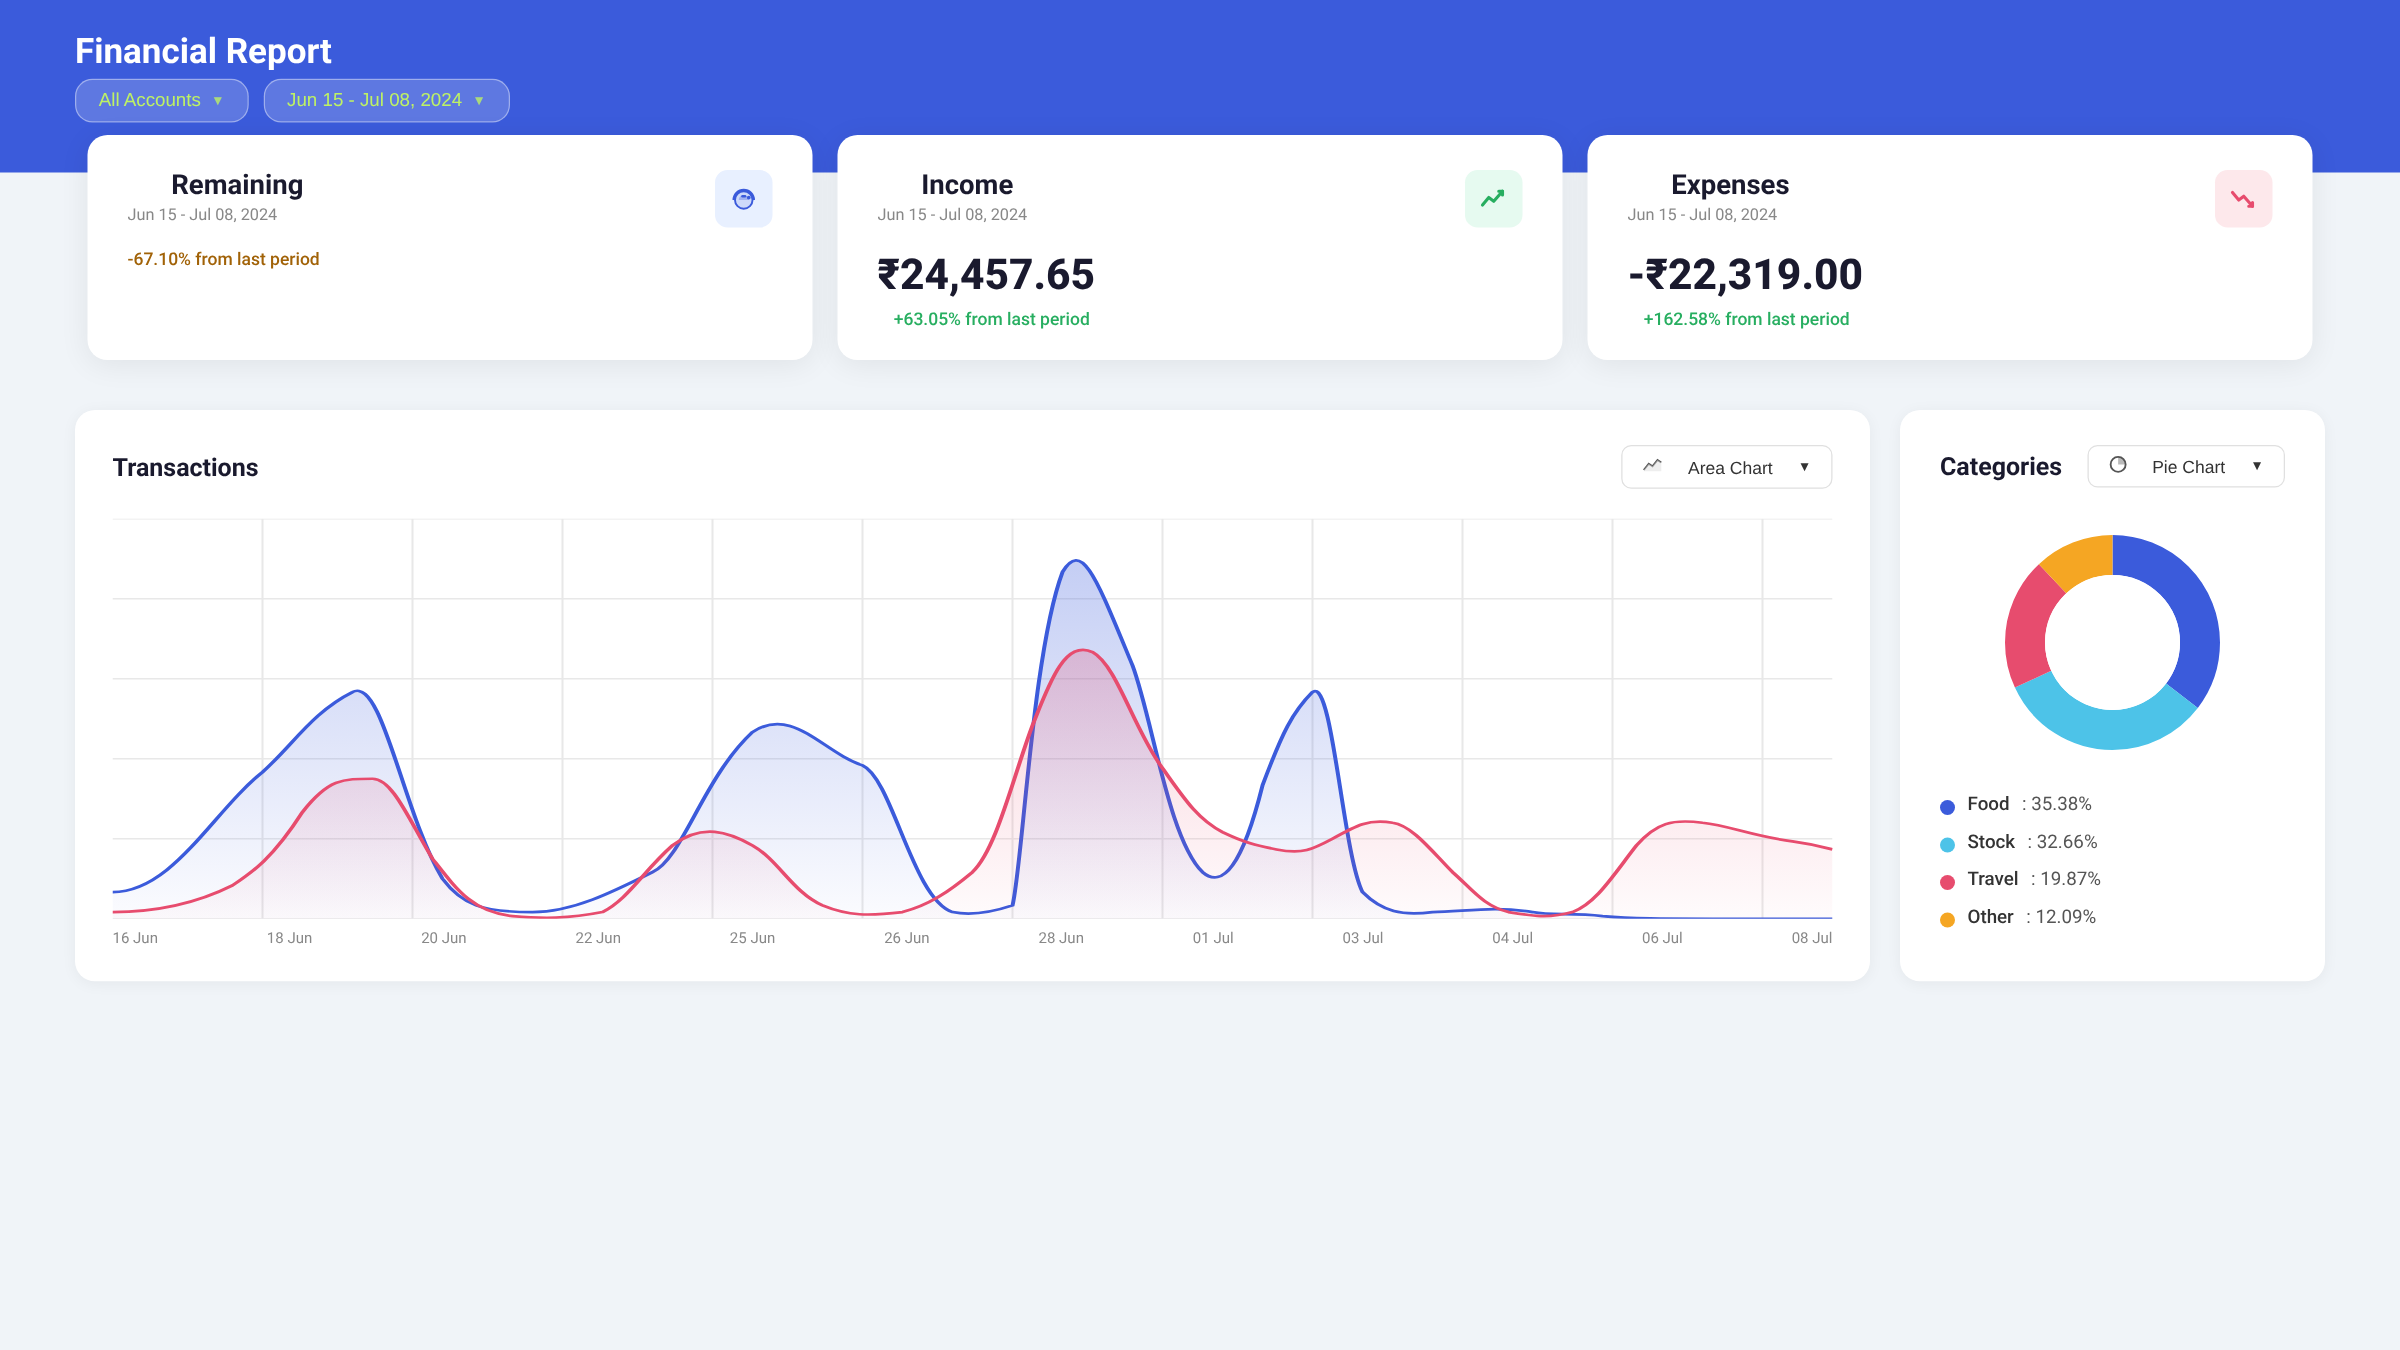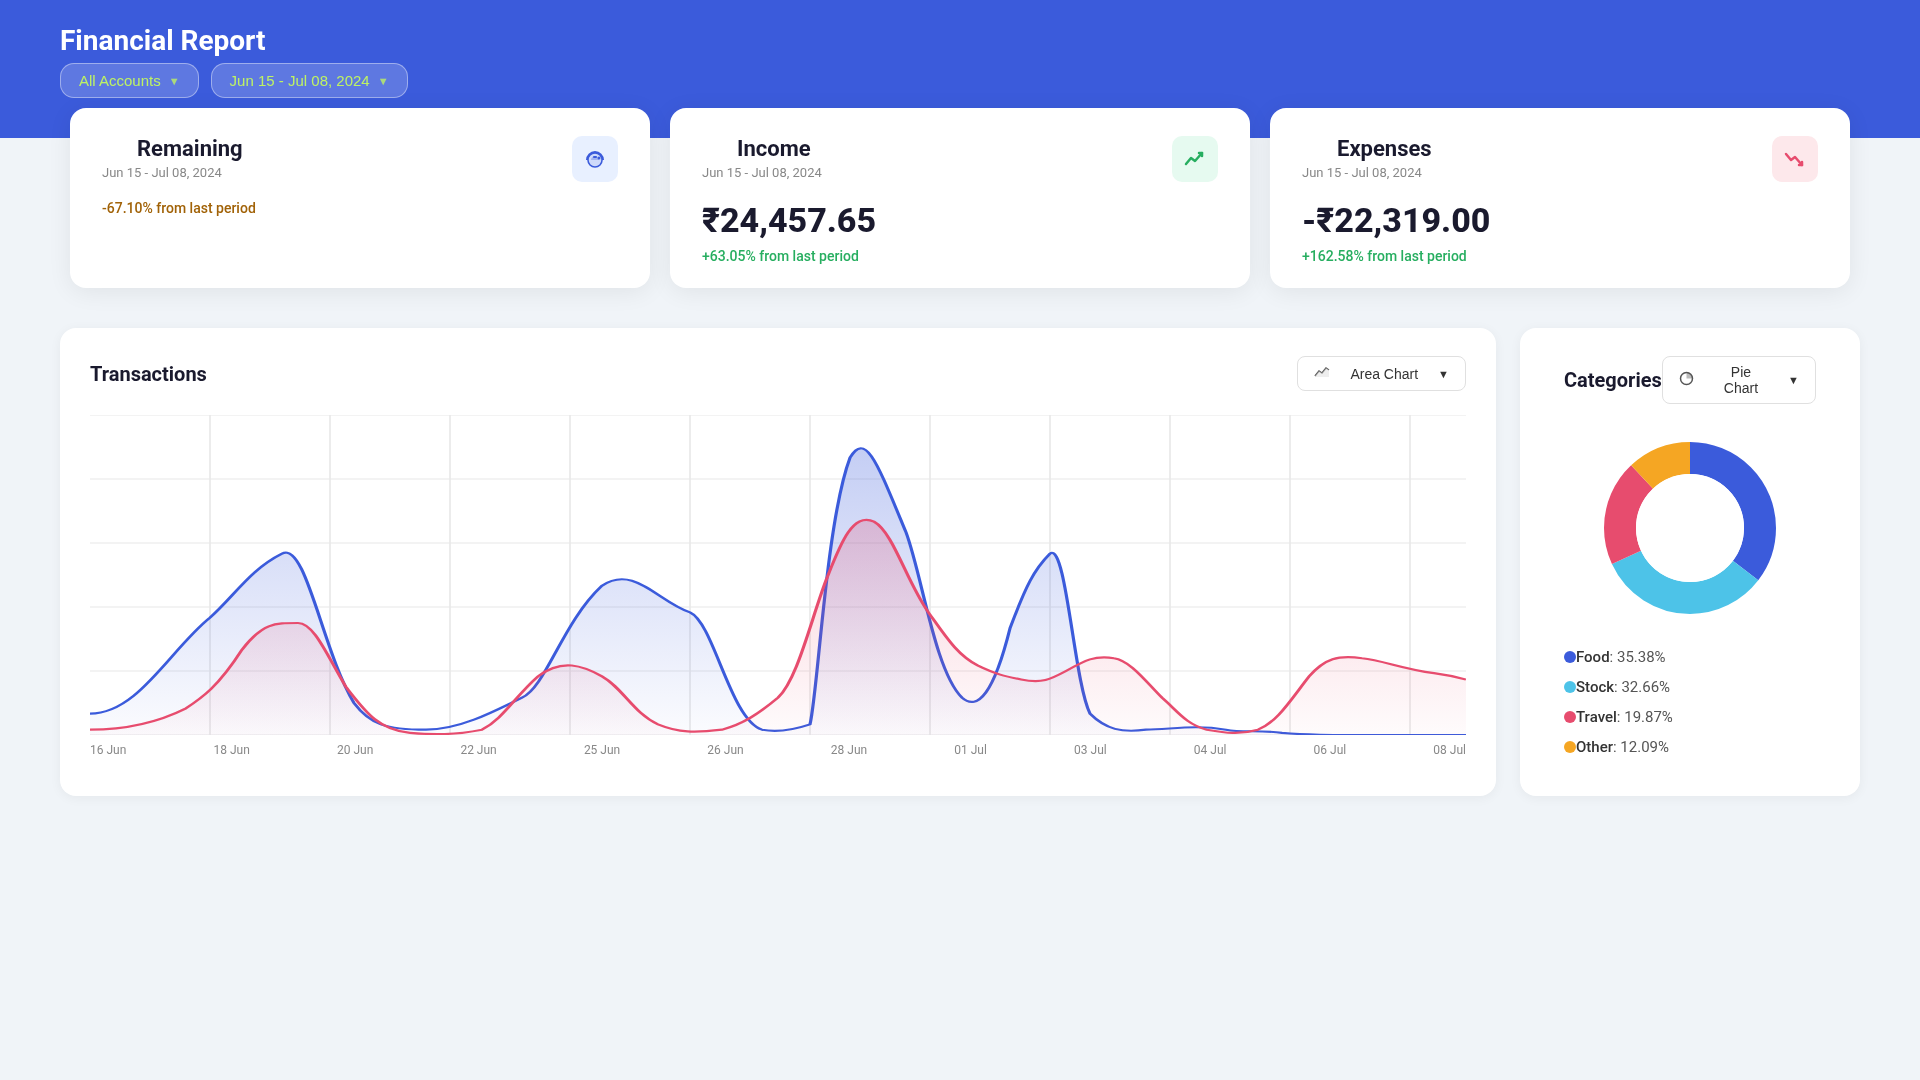--- a/index.html
+++ b/index.html
@@ -93,21 +93,21 @@
       font-size: 34px;
       font-weight: 800;
       color: #1a1a2e;
       margin-bottom: 8px;
     }
     .card-change {
       font-size: 14px;
       font-weight: 500;
     }
     .card-change.negative { color: #a16207; }
-    .card-change.positive { color: #27ae60; }
+    .card-change.positive { color: #27ae60; margin-left: 13px; }
 
     .main-content {
       display: flex;
       gap: 24px;
       padding: 40px 60px 40px 60px;
     }
     .transactions-section {
       flex: 1.15;
       background: white;
       border-radius: 16px;
@@ -152,35 +152,35 @@
       justify-content: space-between;
       padding: 8px 0 0 0;
       font-size: 12px;
       color: #888;
     }
 
     .categories-section {
       width: 340px;
       background: white;
       border-radius: 16px;
-      padding: 28px 44px;
+      padding: 28px 32px;
       box-shadow: 0 2px 12px rgba(0,0,0,0.05);
     }
     .pie-chart-container {
       display: flex;
       justify-content: center;
       margin: 20px 0;
     }
     .legend {
       margin-top: 20px;
     }
     .legend-item {
       display: flex;
-      align-items: center;
-      gap: 0;
+      align-items: flex-end;
+      gap: 10px;
       font-size: 15px;
       color: #333;
       margin-bottom: 12px;
     }
     .legend-dot {
       width: 12px;
       height: 12px;
       border-radius: 50%;
       flex-shrink: 0;
     }

